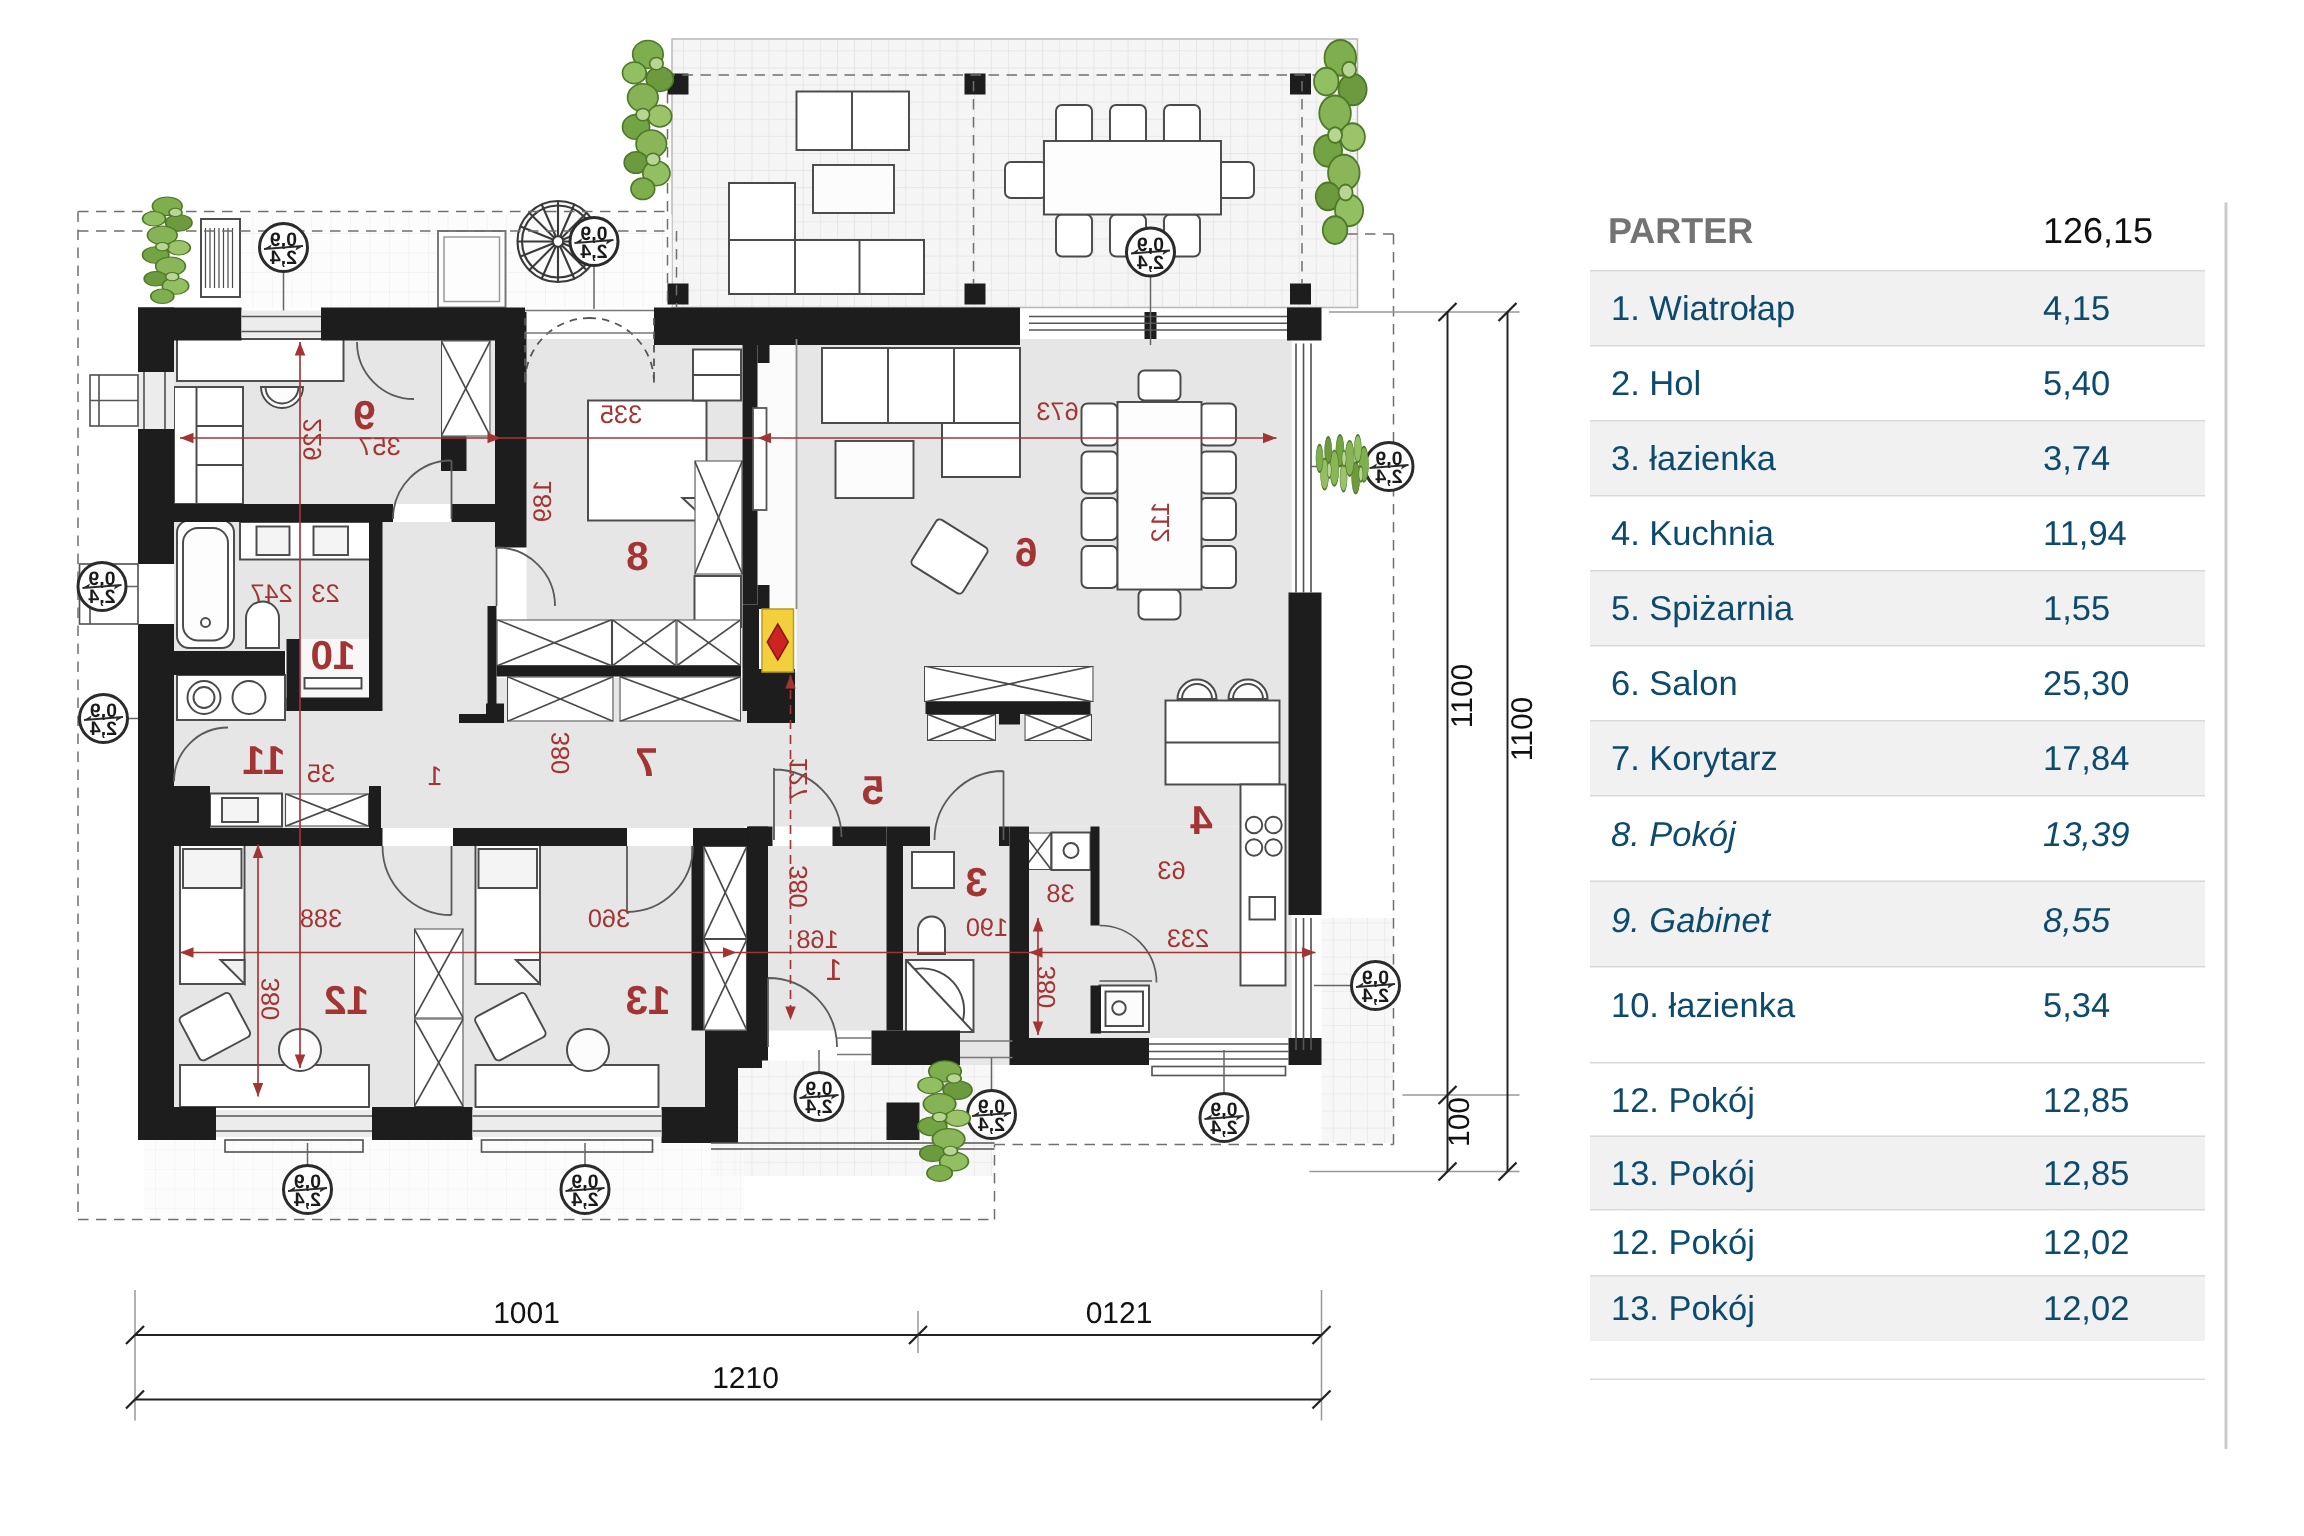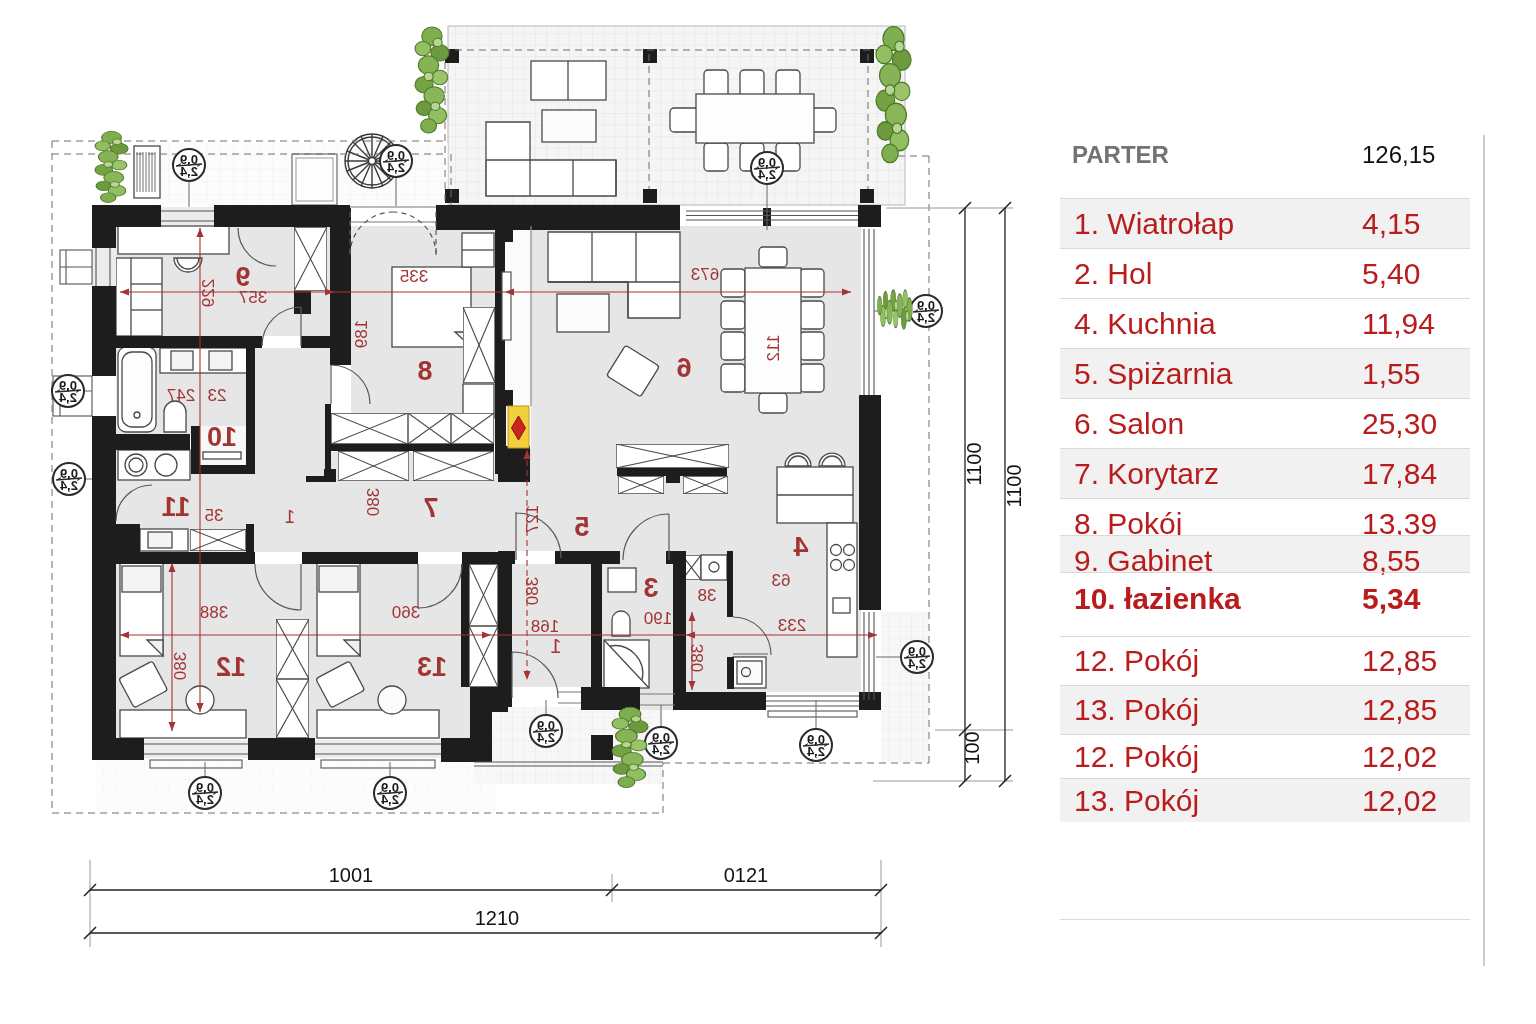--- a/index.html
+++ b/index.html
@@ -1,24 +1,24 @@
 <!DOCTYPE html>
 <html><head>
 <meta charset="utf-8">
 <style>
 html,body{margin:0;padding:0;background:#fff;width:1536px;height:1024px;overflow:hidden;
 font-family:"Liberation Sans",sans-serif;-webkit-font-smoothing:antialiased;}
 *{-webkit-font-smoothing:antialiased;}
 #wrap{position:relative;width:1536px;height:1024px;}
 svg{position:absolute;left:0;top:0;}
-.tbl{position:absolute;left:1060px;top:180px;width:410px;font-size:30px;color:#b91c1c;margin-top:18px;}
+.tbl{position:absolute;left:1060px;top:180px;width:410px;font-size:23px;color:#0c4a6e;}
 .row{height:50px;box-sizing:border-box;border-top:1px solid #d9d9d9;position:relative;line-height:49px;}
 .row.s{height:44px;line-height:43px;}
-.row.m{height:37px;line-height:50px;}
-.row.m2{height:64px;line-height:51px;font-weight:bold;}
+.row.m{height:57px;line-height:50px;font-style:italic;}
+.row.m2{height:64px;line-height:51px;}
 .row.n9{height:49px;line-height:48px;}
 .row.g{background:#f1f1f1;}
 .row .n{position:absolute;left:14px;top:0;}
 .row .v{position:absolute;left:302px;top:0;text-align:right;}
 .hdr{position:absolute;left:1072px;top:141px;font-size:24px;font-weight:bold;color:#737373;}
 .hdr2{position:absolute;left:1362px;top:141px;font-size:24px;font-weight:normal;color:#111;}
 .vline{position:absolute;left:1483px;top:135px;width:2px;height:831px;background:#cbcbcb;}
 .bline{position:absolute;left:1060px;top:919px;width:410px;height:1px;background:#d9d9d9;}
 </style>
 </head>
@@ -509,20 +509,24 @@
 <div class="vline"></div>
 <div class="tbl">
 <div class="row g">
         <span class="n">1. Wiatrołap</span>
         <span class="v">4,15</span>
       </div>
 <div class="row">
         <span class="n">2. Hol</span>
         <span class="v">5,40</span>
       </div>
+<div class="row g">
+        <span class="n">3. łazienka</span>
+        <span class="v">3,74</span>
+      </div>
 <div class="row">
         <span class="n">4. Kuchnia</span>
         <span class="v">11,94</span>
       </div>
 <div class="row g">
         <span class="n">5. Spiżarnia</span>
         <span class="v">1,55</span>
       </div>
 <div class="row">
         <span class="n">6. Salon</span>

